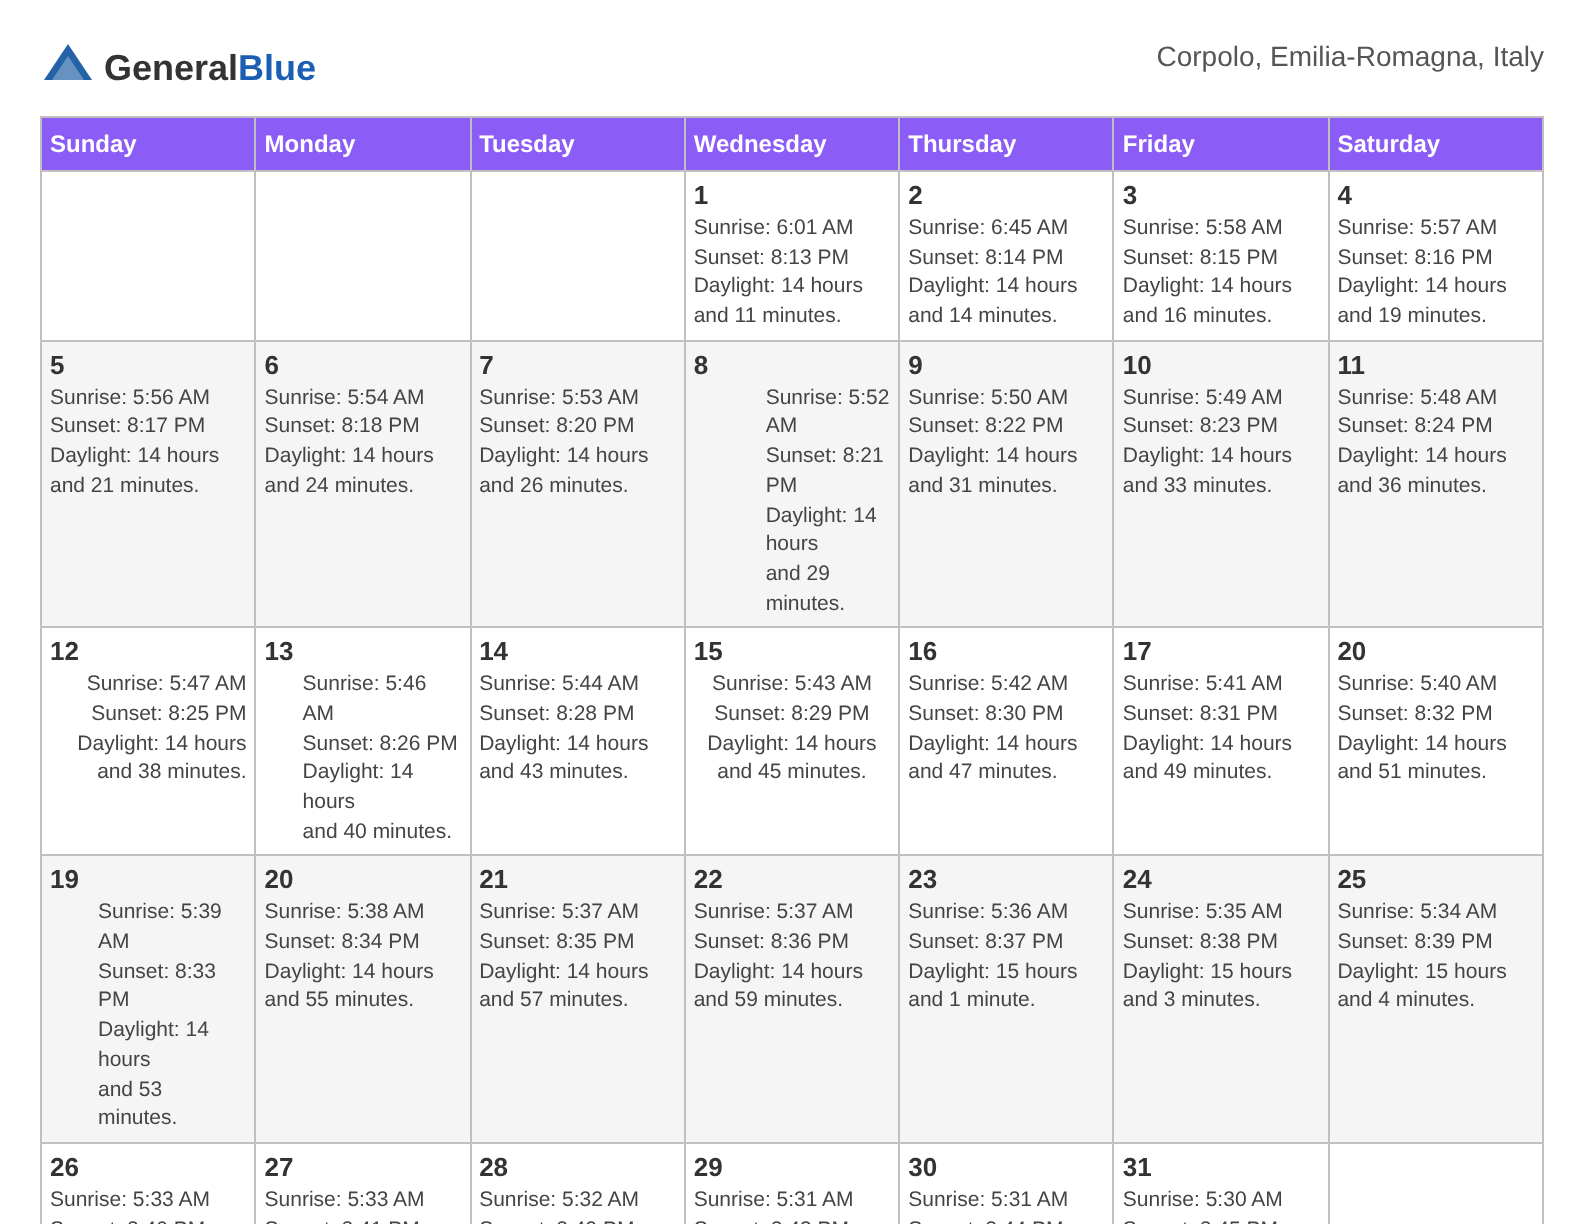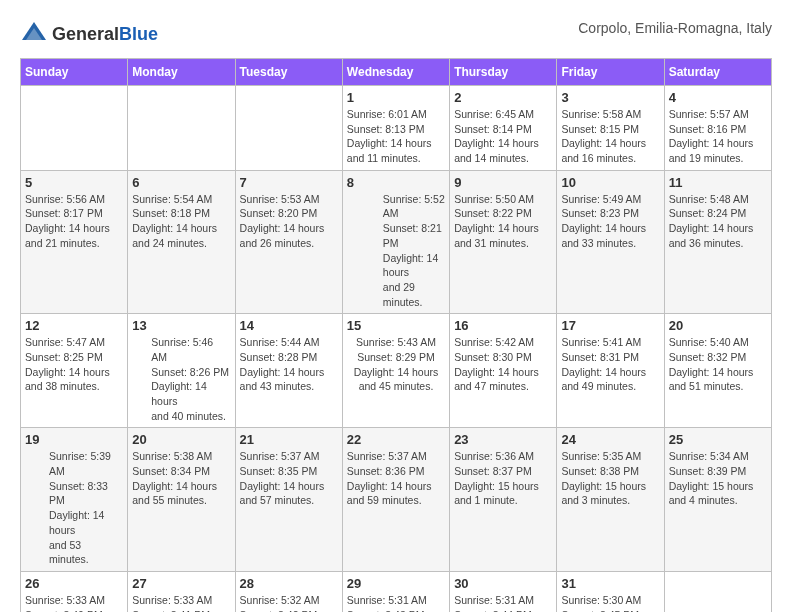--- a/index.html
+++ b/index.html
@@ -201,21 +201,21 @@
           <span class="day-number">11</span>
           <div class="day-detail" style="white-space: pre-line;">Sunrise: 5:48 AM
 Sunset: 8:24 PM
 Daylight: 14 hours
 and 36 minutes.</div>
         </td>
       </tr>
       <tr>
         <td>
           <span class="day-number">12</span>
-          <div class="day-detail" style="white-space: pre-line;">Sunrise: 5:47 AM
+          <div class="day-detail" style="white-space: pre-line; text-align: right;">Sunrise: 5:47 AM
 Sunset: 8:25 PM
 Daylight: 14 hours
 and 38 minutes.</div>
         </td>
         <td>
           <span class="day-number">13</span>
           <div class="day-detail" style="white-space: pre-line; margin-left: 19px;">Sunrise: 5:46 AM
 Sunset: 8:26 PM
 Daylight: 14 hours
 and 40 minutes.</div>

